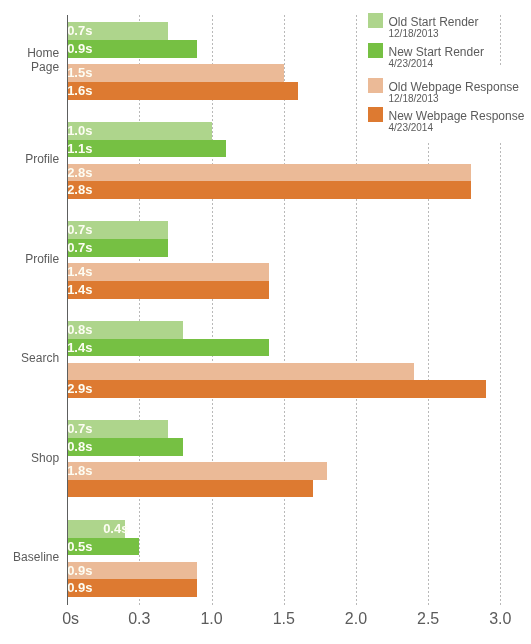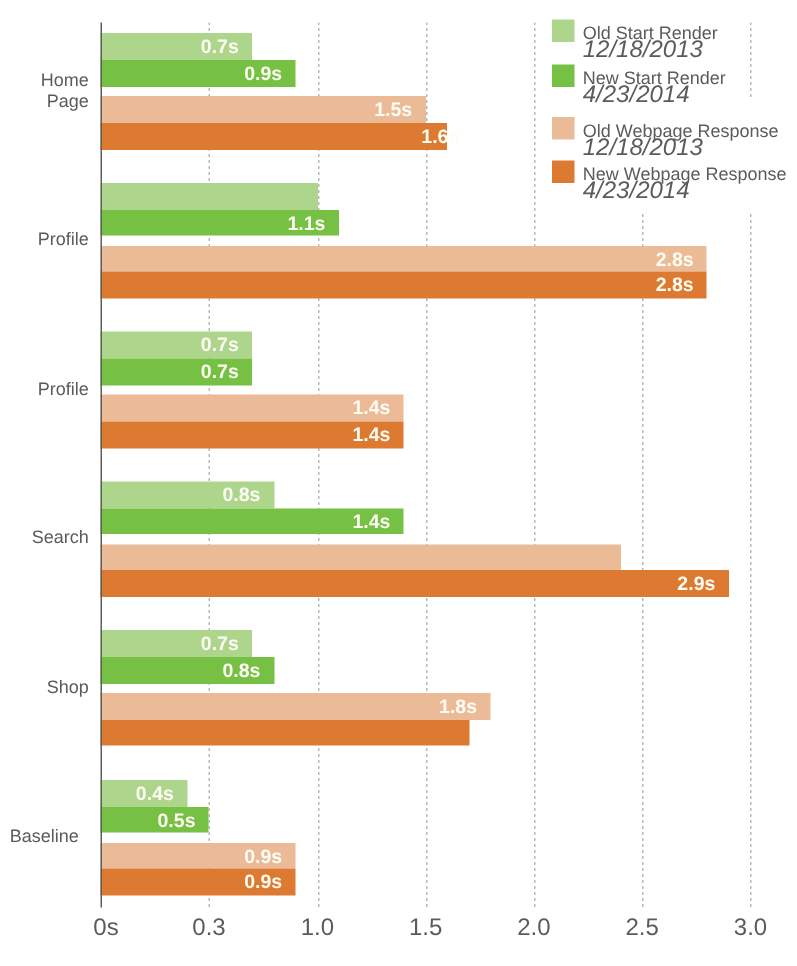--- a/index.html
+++ b/index.html
@@ -7,29 +7,29 @@
        -webkit-font-smoothing:antialiased;overflow:hidden;}
   #chart{position:relative;width:531px;height:644px;background:#ffffff;filter:opacity(1);}
 
   .layer{position:absolute;left:0;top:0;width:531px;height:644px;}
   .bar-group{position:absolute;left:0;top:0;width:531px;height:644px;}
   .gridline{position:absolute;width:1px;z-index:1;background:repeating-linear-gradient(to bottom,#b9b9b9 0px,#b9b9b9 2px,rgba(255,255,255,0) 2px,rgba(255,255,255,0) 4px);}
   .axis-line{position:absolute;width:1px;background:#5d5f5e;z-index:5;}
   .cat-label{position:absolute;filter:opacity(1);text-align:right;color:#5b5b5b;font-size:12px;line-height:13.3px;}
   .bar{position:absolute;z-index:2;}
   .bar-label{position:absolute;filter:opacity(1);z-index:3;font-weight:bold;font-size:13px;line-height:13px;color:#fdfdf3;
-             text-align:right;white-space:nowrap;overflow:hidden;}
+             white-space:nowrap;overflow:hidden;}
   .xtick{position:absolute;filter:opacity(1);text-align:center;color:#5b5b5b;font-size:16px;white-space:nowrap;}
 
   .legend{position:absolute;z-index:4;filter:opacity(1);}
   .legend-item{position:absolute;background:#ffffff;z-index:1;}
   .legend-content{position:absolute;z-index:2;}
   .legend-swatch{position:absolute;width:15px;height:15px;}
   .legend-title{position:absolute;font-size:12px;color:#5b5b5b;white-space:nowrap;line-height:12px;}
-  .legend-date{position:absolute;font-size:16px;color:#5b5b5b;white-space:nowrap;line-height:9.5px;font-style:italic;}
+  .legend-date{position:absolute;font-size:10px;color:#5b5b5b;white-space:nowrap;line-height:9.5px;}
 </style>
 </head>
 <body>
 
 <div id="chart">
   <div id="grid-layer" class="layer">
       <div class="gridline" style="left: 139.35px; top: 14.5px; height: 590.5px;"></div>
       <div class="gridline" style="left: 211.55px; top: 14.5px; height: 590.5px;"></div>
       <div class="gridline" style="left: 283.75px; top: 14.5px; height: 590.5px;"></div>
       <div class="gridline" style="left: 355.95px; top: 14.5px; height: 590.5px;"></div>
@@ -38,24 +38,25 @@
     </div>
   <div id="bars-layer" class="layer">
       <div class="bar-group">
         <div class="bar" style="left: 67.15px; top: 22px; width: 101.08px; height: 18px; background: rgb(174, 213, 140);"></div>
         <div class="bar-label" style="left: 67.15px; width: 92.08px; top: 24px;">0.7s</div>
         <div class="bar" style="left: 67.15px; top: 40px; width: 129.96px; height: 18px; background: rgb(118, 192, 67);"></div>
         <div class="bar-label" style="left: 67.15px; width: 120.96px; top: 42px;">0.9s</div>
         <div class="bar" style="left: 67.15px; top: 64px; width: 216.6px; height: 18px; background: rgb(235, 186, 151);"></div>
         <div class="bar-label" style="left: 67.15px; width: 207.6px; top: 66px;">1.5s</div>
         <div class="bar" style="left: 67.15px; top: 82px; width: 231.04px; height: 18px; background: rgb(221, 122, 49);"></div>
-        <div class="bar-label" style="left: 67.15px; width: 222.04px; top: 84px; padding-left: 17px;">1.6s</div>
+        <div class="bar-label" style="left: 67.15px; width: 222.04px; top: 84px;">1.6s</div>
       </div>
       <div class="bar-group">
         <div class="bar" style="left: 67.15px; top: 122px; width: 144.4px; height: 18px; background: rgb(174, 213, 140);"></div>
+        <div class="bar-label" style="left: 67.15px; width: 135.4px; top: 124px;">1.0s</div>
         <div class="bar" style="left: 67.15px; top: 140px; width: 158.84px; height: 17px; background: rgb(118, 192, 67);"></div>
         <div class="bar-label" style="left: 67.15px; width: 149.84px; top: 141.5px;">1.1s</div>
         <div class="bar" style="left: 67.15px; top: 164px; width: 404.32px; height: 17px; background: rgb(235, 186, 151);"></div>
         <div class="bar-label" style="left: 67.15px; width: 395.32px; top: 165.5px;">2.8s</div>
         <div class="bar" style="left: 67.15px; top: 181px; width: 404.32px; height: 18px; background: rgb(221, 122, 49);"></div>
         <div class="bar-label" style="left: 67.15px; width: 395.32px; top: 183px;">2.8s</div>
       </div>
       <div class="bar-group">
         <div class="bar" style="left: 67.15px; top: 221px; width: 101.08px; height: 18px; background: rgb(174, 213, 140);"></div>
         <div class="bar-label" style="left: 67.15px; width: 92.08px; top: 223px;">0.7s</div>
@@ -79,37 +80,37 @@
         <div class="bar" style="left: 67.15px; top: 420px; width: 101.08px; height: 18px; background: rgb(174, 213, 140);"></div>
         <div class="bar-label" style="left: 67.15px; width: 92.08px; top: 422px;">0.7s</div>
         <div class="bar" style="left: 67.15px; top: 438px; width: 115.52px; height: 18px; background: rgb(118, 192, 67);"></div>
         <div class="bar-label" style="left: 67.15px; width: 106.52px; top: 440px;">0.8s</div>
         <div class="bar" style="left: 67.15px; top: 462px; width: 259.92px; height: 18px; background: rgb(235, 186, 151);"></div>
         <div class="bar-label" style="left: 67.15px; width: 250.92px; top: 464px;">1.8s</div>
         <div class="bar" style="left: 67.15px; top: 480px; width: 245.48px; height: 17px; background: rgb(221, 122, 49);"></div>
       </div>
       <div class="bar-group">
         <div class="bar" style="left: 67.15px; top: 520px; width: 57.76px; height: 18px; background: rgb(174, 213, 140);"></div>
-        <div class="bar-label" style="left: 67.15px; width: 48.76px; top: 522px;">0.4s</div>
+        <div class="bar-label" style="left: 67.15px; width: 48.76px; top: 522px; padding-left: 36px;">0.4s</div>
         <div class="bar" style="left: 67.15px; top: 538px; width: 72.2px; height: 17px; background: rgb(118, 192, 67);"></div>
         <div class="bar-label" style="left: 67.15px; width: 63.2px; top: 539.5px;">0.5s</div>
         <div class="bar" style="left: 67.15px; top: 562px; width: 129.96px; height: 17px; background: rgb(235, 186, 151);"></div>
         <div class="bar-label" style="left: 67.15px; width: 120.96px; top: 563.5px;">0.9s</div>
         <div class="bar" style="left: 67.15px; top: 579px; width: 129.96px; height: 18px; background: rgb(221, 122, 49);"></div>
         <div class="bar-label" style="left: 67.15px; width: 120.96px; top: 581px;">0.9s</div>
       </div>
     </div>
   <div id="axis-line" class="axis-line" style="left: 67.15px; top: 14.5px; height: 590.5px;"></div>
   <div id="cat-layer" class="layer">
       <div class="cat-label" style="left: 0px; width: 59.15px; top: 47.25px; height: 26.6px;">Home Page</div>
       <div class="cat-label" style="left: 0px; width: 59.15px; top: 153.4px; height: 13.3px;">Profile</div>
       <div class="cat-label" style="left: 0px; width: 59.15px; top: 252.9px; height: 13.3px;">Profile</div>
       <div class="cat-label" style="left: 0px; width: 59.15px; top: 352.4px; height: 13.3px;">Search</div>
       <div class="cat-label" style="left: 0px; width: 59.15px; top: 451.9px; height: 13.3px;">Shop</div>
-      <div class="cat-label" style="left: 0px; width: 59.15px; top: 551.4px; height: 13.3px; text-align: center;">Baseline</div>
+      <div class="cat-label" style="left: 0px; width: 59.15px; top: 551.4px; height: 13.3px;">Baseline</div>
     </div>
   <div id="xticks-layer" class="layer">
       <div class="xtick" style="left: 30.65px; width: 80px; top: 610px;">0s</div>
       <div class="xtick" style="left: 99.35px; width: 80px; top: 610px;">0.3</div>
       <div class="xtick" style="left: 171.55px; width: 80px; top: 610px;">1.0</div>
       <div class="xtick" style="left: 243.75px; width: 80px; top: 610px; text-align: center;">1.5</div>
       <div class="xtick" style="left: 315.95px; width: 80px; top: 610px;">2.0</div>
       <div class="xtick" style="left: 388.15px; width: 80px; top: 610px;">2.5</div>
       <div class="xtick" style="left: 460.35px; width: 80px; top: 610px;">3.0</div>
     </div>

